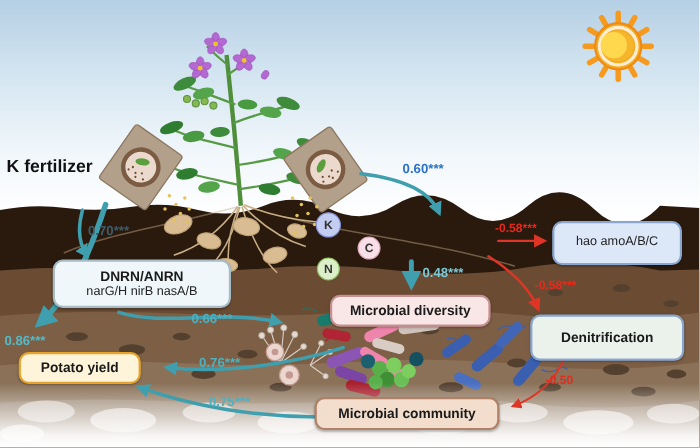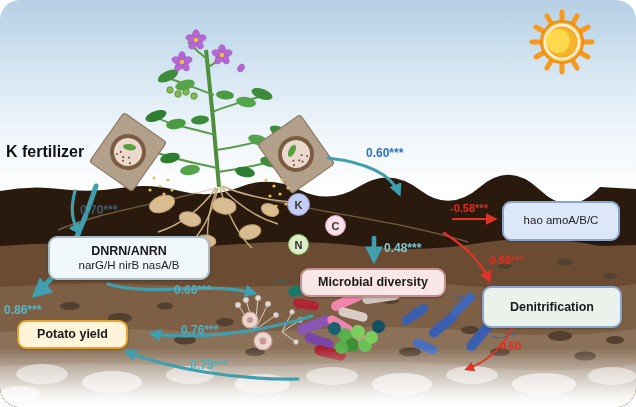--- a/index.html
+++ b/index.html
@@ -1,17 +1,17 @@
 <!DOCTYPE html>
 <html><head>
 <meta charset="utf-8">
 <style>
   html,body{margin:0;padding:0;background:#fff;font-family:"Liberation Sans",sans-serif;}
   .scene{position:relative;width:636px;height:407px;overflow:hidden;
-         background:linear-gradient(#b5cfe4 0%,#cfe2ef 14%,#eef5fa 32%,#ffffff 48%);border-radius:20px;}
+         background:linear-gradient(#b5cfe4 0%,#cfe2ef 14%,#eef5fa 32%,#ffffff 48%);}
   .scene svg{position:absolute;left:0;top:0;}
   #bg{z-index:0;}
   .rod{position:absolute;z-index:1;border-radius:6px;}
   .cocci{position:absolute;z-index:1;border-radius:50%;}
   .fade{position:absolute;left:0;top:348px;width:636px;height:59px;z-index:2;
         background:linear-gradient(rgba(255,255,255,0),rgba(255,255,255,.93) 82%,#fff);}
   #arrows{z-index:3;pointer-events:none;}
   .box{position:absolute;z-index:4;border-radius:9px;text-align:center;
        display:flex;flex-direction:column;justify-content:center;line-height:1.15;
        box-shadow:0 1px 2px rgba(0,0,0,.25);}
@@ -336,20 +336,23 @@
   </div>
 
   <div class="box" style="left:482px;top:286px;width:136px;height:38px;background:#ebf2ec;border:2px solid #8aa6cf;">
     <div class="box-title">Denitrification</div>
   </div>
 
   <div class="box" style="left:300px;top:268px;width:142px;height:25px;background:#f9e6e6;border:2px solid #c59090;">
     <div class="box-title">Microbial diversity</div>
   </div>
 
+  <div class="box" style="left:286px;top:361px;width:164px;height:26px;background:#f3decd;border:2px solid #b08166;">
+    <div class="box-title">Microbial community</div>
+  </div>
 
   <div class="box" style="left:17px;top:320px;width:107px;height:25px;background:#fdf4da;border:2.5px solid #e6a42c;">
     <div class="box-title">Potato yield</div>
   </div>
 
   <span class="coef" style="left:80px;top:203px;color:#3f5d68">0.70***</span>
   <span class="coef" style="left:366px;top:146px;color:#2b72c8">0.60***</span>
   <span class="coef" style="left:384px;top:241px;color:#7cc9d3">0.48***</span>
   <span class="coef" style="left:4px;top:303px;color:#54b8c6">0.86***</span>
   <span class="coef" style="left:174px;top:283px;color:#4fb0bf">0.66***</span>

